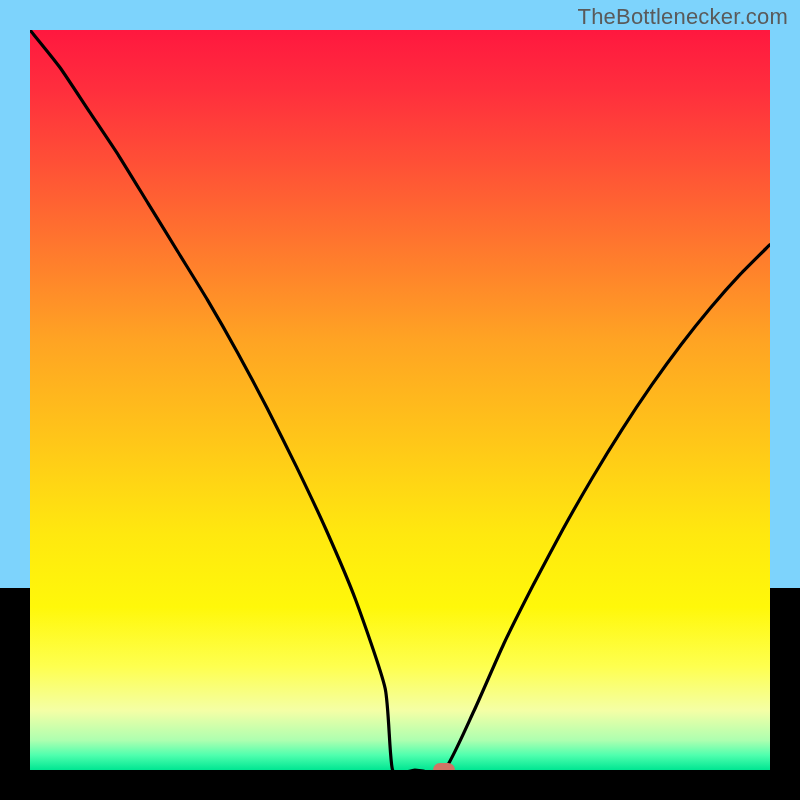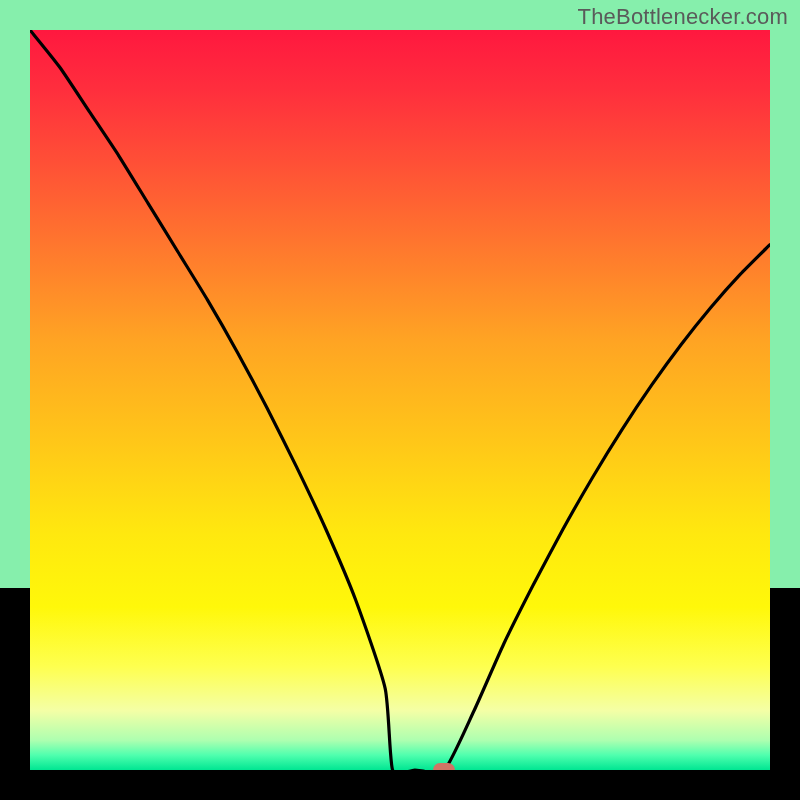--- a/index.html
+++ b/index.html
@@ -8,21 +8,21 @@
     width: 800px;
     height: 800px;
     background: #000;
     font-family: Arial, Helvetica, sans-serif;
     overflow: hidden;
   }
   .frame {
     position: relative;
     width: 800px;
     height: 588px;
-    background: #86efac;
+    background: #7dd3fc;
   }
   .attrib {
     position: absolute;
     top: 4px;
     right: 12px;
     color: #5a5a5a;
     font-size: 22px;
     font-weight: 400;
     letter-spacing: 0.2px;
     z-index: 10;

